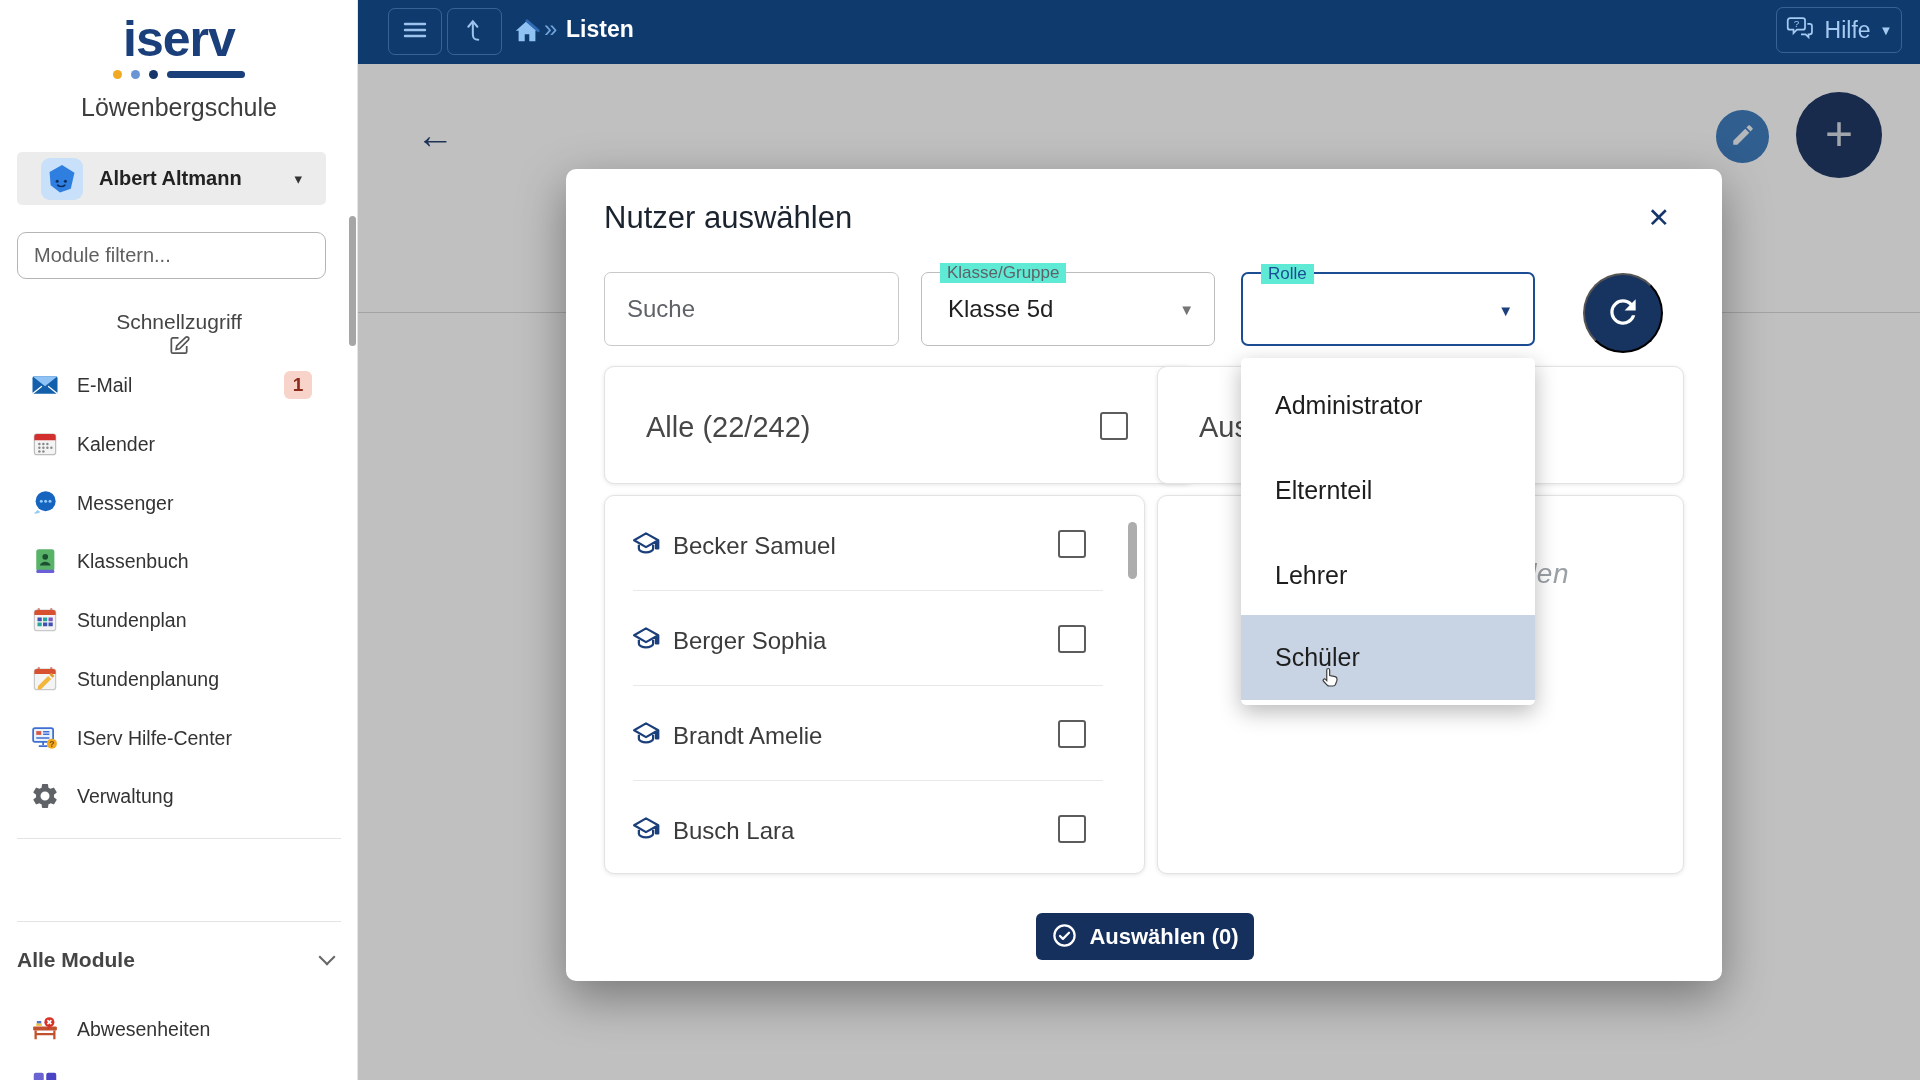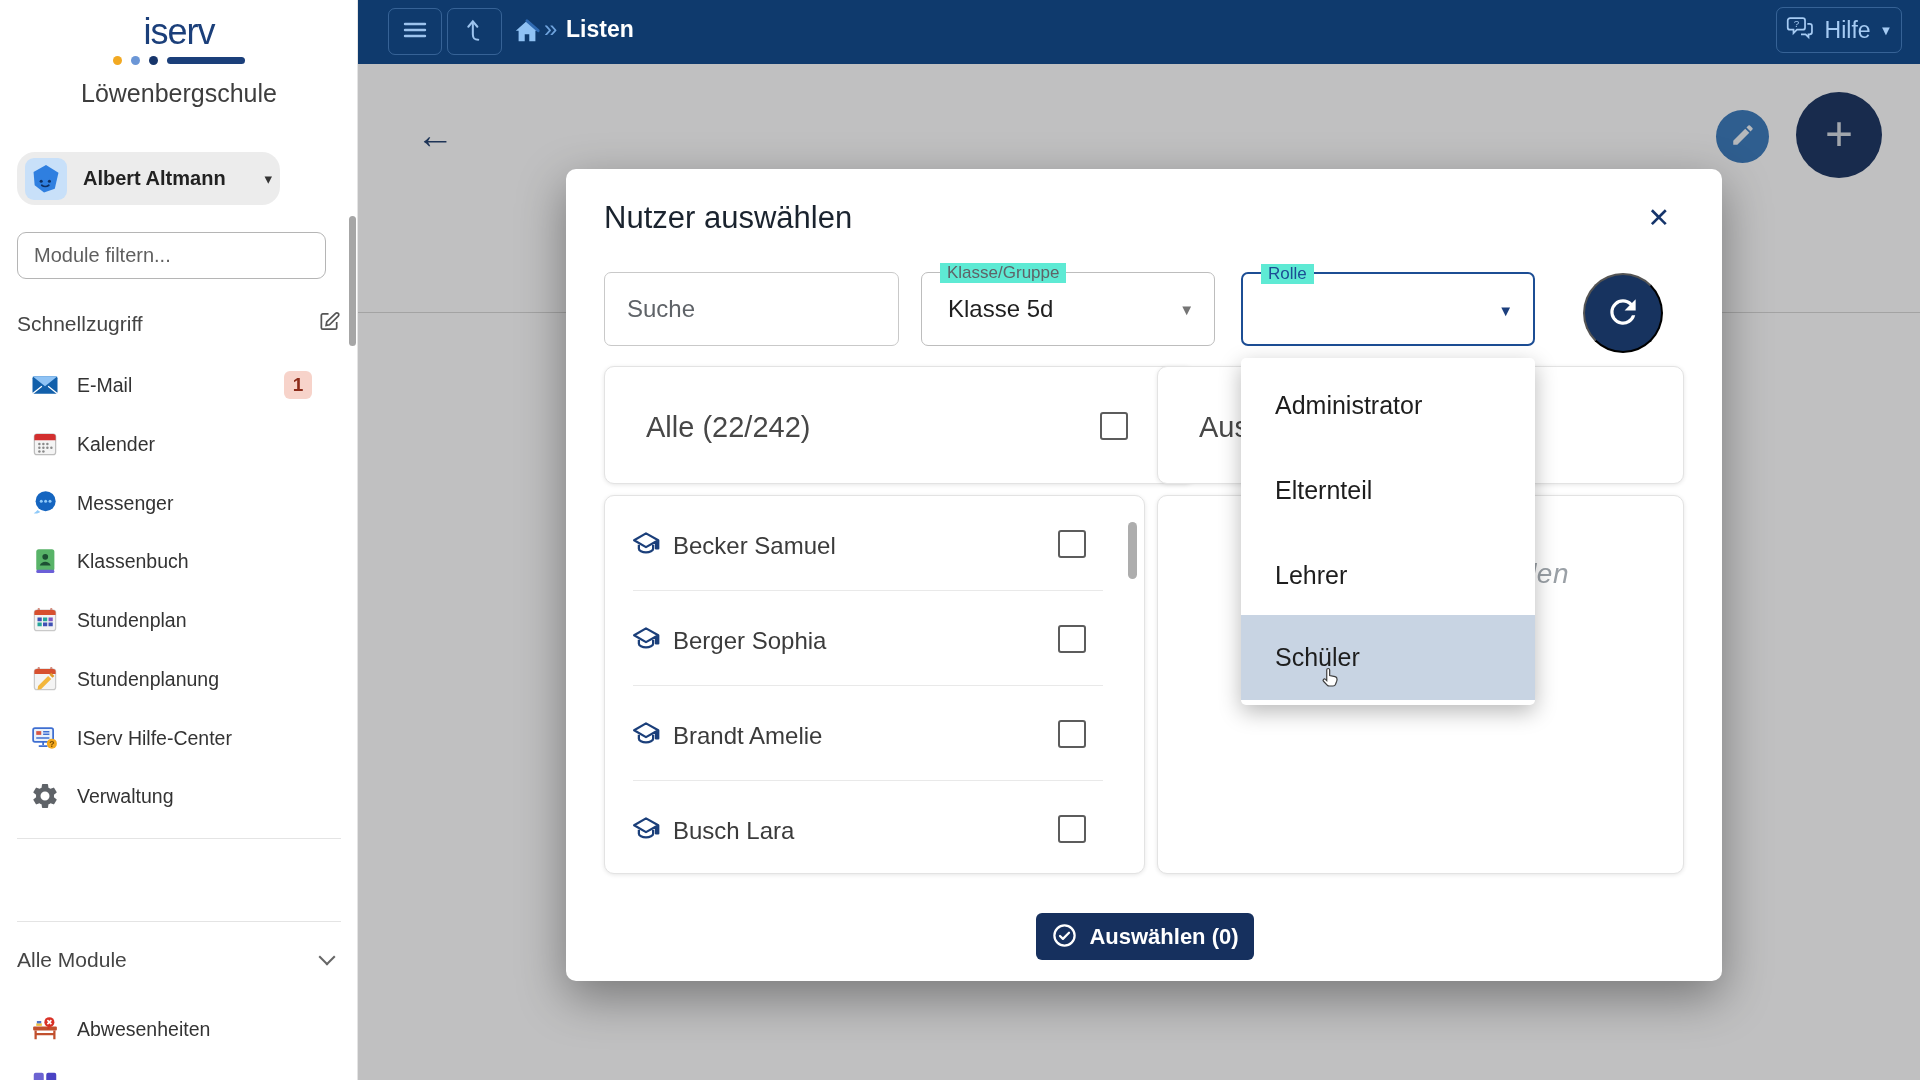--- a/index.html
+++ b/index.html
@@ -4,49 +4,49 @@
 <style>
   * { margin:0; padding:0; box-sizing:border-box; }
   html,body { width:1920px; height:1080px; overflow:hidden; background:#fff;
     font-family:"Liberation Sans", sans-serif; }
   .screen { position:absolute; top:0; left:0; width:1920px; height:1080px; }
 
   
   .sidebar { position:absolute; left:0; top:0; width:358px; height:1080px; background:#fff;
     border-right:1px solid #e4e4e4; z-index:30; overflow:hidden; }
   .logo-wrap { position:absolute; top:14px; left:0; width:358px; text-align:center; }
-  .logo-text { font-size:36px; font-weight:400; color:#1b3f7a; letter-spacing:-1px; line-height:1; }
+  .logo-text { font-size:50px; font-weight:700; color:#1b3f7a; letter-spacing:-1px; line-height:1; }
   .logo-deco { display:flex; align-items:center; justify-content:center; gap:9px; margin-top:6px; }
   .dot { width:9px; height:9px; border-radius:50%; }
   .logo-bar { width:78px; height:7px; border-radius:4px; background:#1b3f7a; }
   .school { margin-top:14px; font-size:25px; color:#3d3d3d; }
-  .user-chip { position:absolute; left:17px; top:152px; width:263px; height:53px; background:#ececec;
-    border-radius:18px; display:flex; align-items:center; padding:0 8px; gap:16px; }
+  .user-chip { position:absolute; left:17px; top:152px; width:309px; height:53px; background:#ececec;
+    border-radius:5px; display:flex; align-items:center; padding:0 24px; gap:16px; }
   .avatar { width:42px; height:42px; border-radius:9px; background:#c8e0f9; display:flex;
     align-items:center; justify-content:center; }
   .user-name { font-size:20px; font-weight:700; color:#222; flex:1; }
   .chip-caret { font-size:15px; color:#333; }
   .module-filter { position:absolute; left:17px; top:232px; width:309px; height:47px;
     border:1px solid #b5b5b5; border-radius:9px; font-size:20px; color:#444; padding:0 16px;
     font-family:"Liberation Sans",sans-serif; background:#fff; }
   .module-filter::placeholder { color:#5f5f5f; opacity:1; }
   .quick-head { position:absolute; left:17px; top:310px; width:324px; display:flex;
-    align-items:center; justify-content:space-between; }
+    align-items:center; justify-content:space-between;flex-direction:column; }
   .quick-label { font-size:21px; color:#454545; }
   .side-item { position:absolute; left:0; width:358px; height:48px; display:flex; align-items:center;
     padding-left:30px; gap:17px; cursor:pointer; }
   .side-item .lbl { font-size:19.5px; font-weight:500; color:#333; }
   .side-icon { width:30px; height:30px; flex:0 0 30px; display:flex; align-items:center; justify-content:center; }
   .badge { position:absolute; right:46px; top:50%; transform:translateY(-50%); min-width:28px; height:28px;
     background:#f7d3ca; color:#8c2b1a; font-weight:700; font-size:19px; border-radius:6px;
     display:flex; align-items:center; justify-content:center; padding:0 6px; }
   .side-div { position:absolute; left:17px; width:324px; height:1px; background:#e4e4e4; }
   .all-modules { position:absolute; left:17px; width:324px; height:40px; display:flex; align-items:center;
     justify-content:space-between; cursor:pointer; }
-  .all-modules .lbl { font-size:21px; color:#454545; }
+  .all-modules .lbl { font-size:21px; color:#454545;font-weight:bold; }
   .chev { width:12px; height:12px; border-right:2px solid #666; border-bottom:2px solid #666;
     transform:rotate(45deg); margin-right:8px; margin-top:-6px; }
   .side-scroll { position:absolute; right:1px; top:216px; width:7px; height:130px; background:#a6a6a6;
     border-radius:4px; }
 
   
   .topbar { position:absolute; left:358px; top:0; width:1562px; height:64px; background:#0f3a6d; z-index:25; }
   .tb-btn { position:absolute; top:8px; height:47px; border:1px solid rgba(130,175,225,.35);
     border-radius:7px; display:flex; align-items:center; justify-content:center; cursor:pointer; }
   .breadcrumb-sep { position:absolute; left:186px; top:15px; font-size:24px; color:#6fa3dd; }

